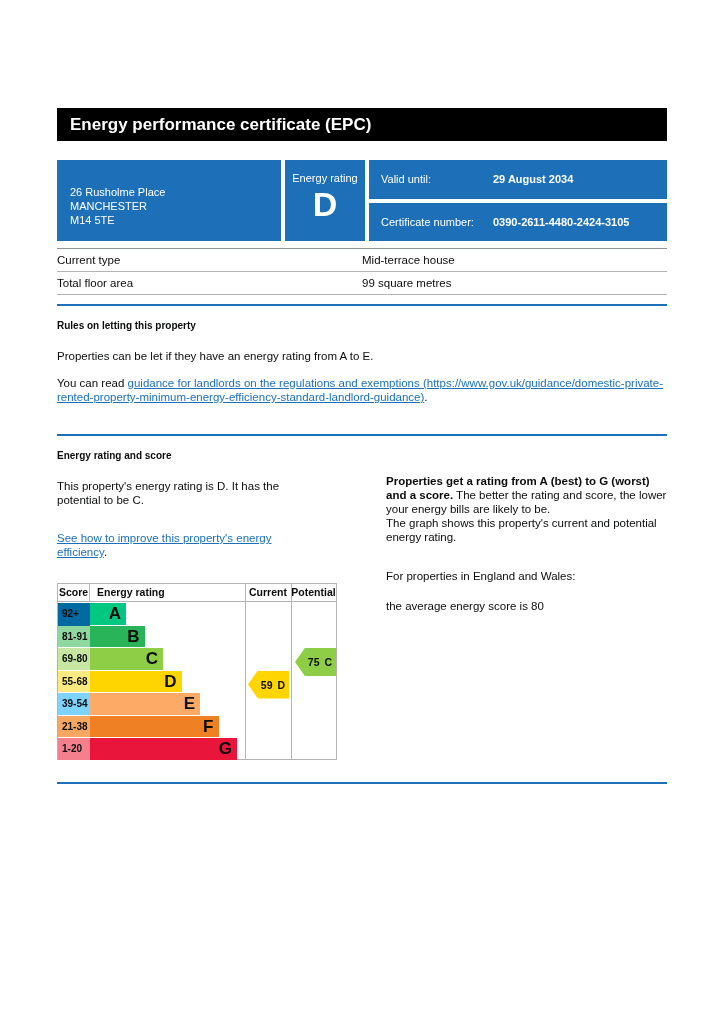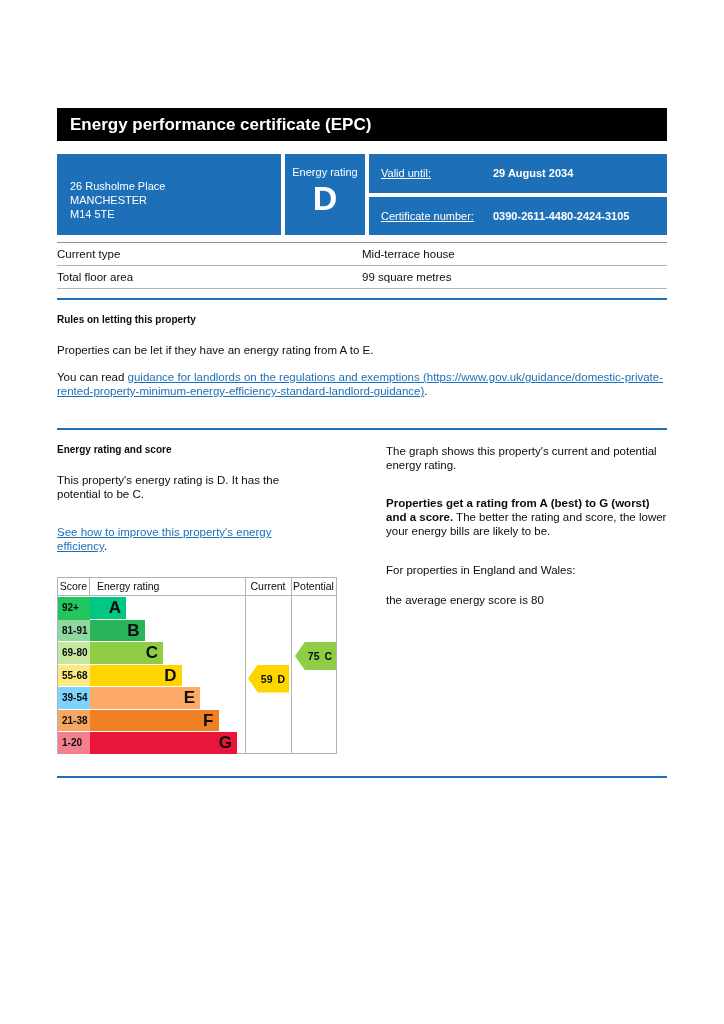--- a/index.html
+++ b/index.html
@@ -3,32 +3,32 @@
 <meta charset="utf-8">
 <style>
   * { margin: 0; padding: 0; box-sizing: border-box; }
   html, body { background: #ffffff; }
   body { font-family: "Liberation Sans", sans-serif; color: #0b0c0c; }
   .page { position: relative; width: 724px; height: 1024px; background: #fff; overflow: hidden; }
   .content { position: absolute; left: 57px; top: 108px; width: 610px; }
 
   .title-bar {
     background: #000; color: #fff; height: 33px; line-height: 33px;
-    font-size: 17px; font-weight: bold; padding-left: 13px; margin-bottom: 13px;
+    font-size: 17px; font-weight: bold; padding-left: 13px; margin-bottom: 19px;
   }
 
   .summary { display: flex; gap: 4px; height: 81px; margin-bottom: 7px; }
   .summary .box { background: #1d70b8; color: #fff; }
   .address-box { flex: 0 0 224px; padding: 25px 0 0 13px; font-size: 11px; line-height: 14px; }
   .rating-box { flex: 0 0 80px; display: flex; flex-direction: column; align-items: center; padding-top: 12px; }
   .rating-box .rating-label { font-size: 11px; }
   .rating-box .rating-letter { font-size: 34px; font-weight: bold; line-height: 40px; }
   .validity-box { flex: 1; display: flex; flex-direction: column; gap: 4px; background: transparent !important; }
   .validity-row { background: #1d70b8; color: #fff; flex: 1; display: flex; align-items: center; padding-left: 12px; font-size: 11px; }
-  .validity-row .vlabel { width: 112px; text-decoration: underline; }
+  .validity-row .vlabel { width: 112px; }
   .validity-row .vvalue { font-weight: bold; }
 
   .prop-table { border-top: 1px solid #8e9396; margin-bottom: 9px; }
   .prop-row { display: flex; height: 23px; align-items: center; border-bottom: 1px solid #b1b4b6; font-size: 11.5px; }
   .prop-row .plabel { width: 305px; }
   .prop-row .pvalue { flex: 1; }
 
   .rule { border: none; border-top: 2px solid #1d70b8; }
 
   h2 { font-size: 10px; font-weight: bold; }
@@ -43,21 +43,21 @@
   .col-left h2 { margin-bottom: 18px; }
   .col-left .para { width: 258px; }
   .col-left .link-para { margin-top: 24px; width: 258px; }
   .col-right .rp { width: 281px; }
   .col-right .rp2 { margin-top: 24px; }
   .col-right .rp3 { margin-top: 25px; }
   .col-right .rp4 { margin-top: 16px; }
 
   
   .epc-chart { position: relative; width: 280px; height: 177px; border: 1px solid #b1b4b6; margin-top: 24px; background: #fff; }
-  .epc-header { position: absolute; top: 0; left: 0; right: 0; height: 18px; border-bottom: 1px solid #b1b4b6; font-size: 10.5px; font-weight: normal; }
+  .epc-header { position: absolute; top: 0; left: 0; right: 0; height: 18px; border-bottom: 1px solid #b1b4b6; font-size: 10.5px; font-weight: bold; }
   .epc-h { position: absolute; top: 0; height: 18px; line-height: 17px; }
   .h-score { left: 0; width: 32px; text-align: center; border-right: 1px solid #b1b4b6; }
   .h-rating { left: 39px; }
   .h-current { left: 187px; width: 46px; text-align: center; }
   .h-potential { left: 233px; width: 45px; text-align: center; }
   .vline { position: absolute; top: 0; bottom: 0; width: 1px; background: #b1b4b6; }
   .vline.v1 { left: 187px; }
   .vline.v2 { left: 233px; }
   .epc-band-row { position: absolute; left: 0; height: 21.5px; display: flex; }
   .epc-score-cell { width: 32px; font-size: 10px; font-weight: bold; line-height: 21.5px; padding-left: 4px; }
@@ -129,21 +129,21 @@
           <div class="epc-header">
             <div class="epc-h h-score">Score</div>
             <div class="epc-h h-rating">Energy rating</div>
             <div class="epc-h h-current">Current</div>
             <div class="epc-h h-potential">Potential</div>
           </div>
           <div class="vline v1"></div>
           <div class="vline v2"></div>
           <div id="epc-bands">
               <div class="epc-band-row" style="top: 19px;">
-                <div class="epc-score-cell" style="background: #22c55e; height: 30px;">92+</div>
+                <div class="epc-score-cell" style="background: #0369a1; height: 30px;">92+</div>
                 <div class="epc-bar" style="background: rgb(0, 199, 129); width: 36px; height: 21.5px;">A</div>
               </div>
               <div class="epc-band-row" style="top: 41.5px;">
                 <div class="epc-score-cell" style="background: rgb(143, 216, 159); height: 21.5px;">81-91</div>
                 <div class="epc-bar" style="background: rgb(42, 180, 90); width: 54.5px; height: 21.5px;">B</div>
               </div>
               <div class="epc-band-row" style="top: 64px; border-radius: 10px;">
                 <div class="epc-score-cell" style="background: rgb(198, 230, 162); height: 21.5px;">69-80</div>
                 <div class="epc-bar" style="background: rgb(141, 206, 70); width: 73px; height: 21.5px;">C</div>
               </div>
@@ -171,22 +171,22 @@
               </div>
               <div class="epc-arrow" style="background: rgb(141, 206, 70); left: 237px; width: 41px; top: 64px;">
                 <span>75</span>
                 <span>C</span>
               </div>
             </div>
         </div>
       </div>
 
       <div class="col-right">
+        <div class="para rp rp2"><b>Properties get a rating from A (best) to G (worst) and a score.</b><span> The better the rating and score, the lower your energy bills are likely to be.</span></div>
         <div class="para rp rp1">The graph shows this property's current and potential energy rating.</div>
-        <div class="para rp rp2"><b>Properties get a rating from A (best) to G (worst) and a score.</b><span> The better the rating and score, the lower your energy bills are likely to be.</span></div>
         <div class="para rp rp3">For properties in England and Wales:</div>
         <div class="para rp rp4">
           <div>the average energy score is 80</div>
         </div>
       </div>
     </div>
 
     <hr class="rule rule-bottom">
   </div>
 </div>

